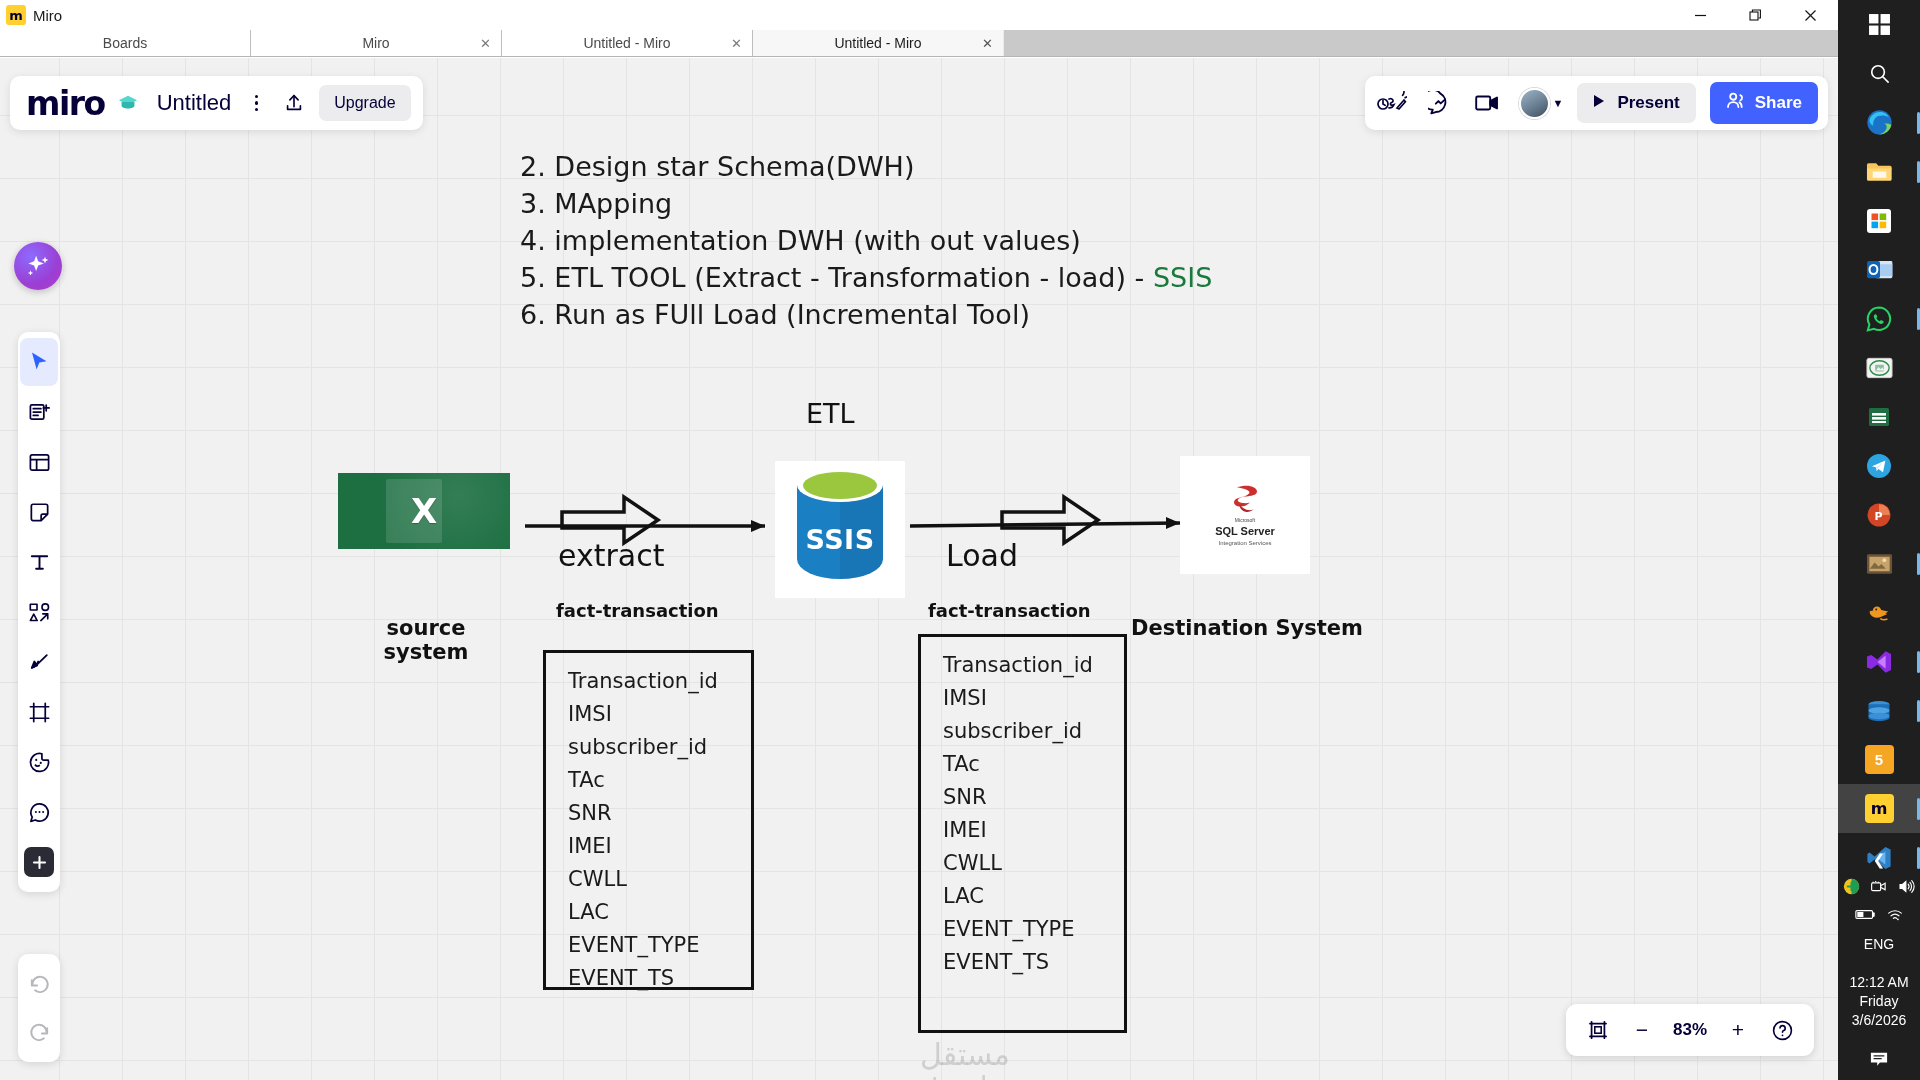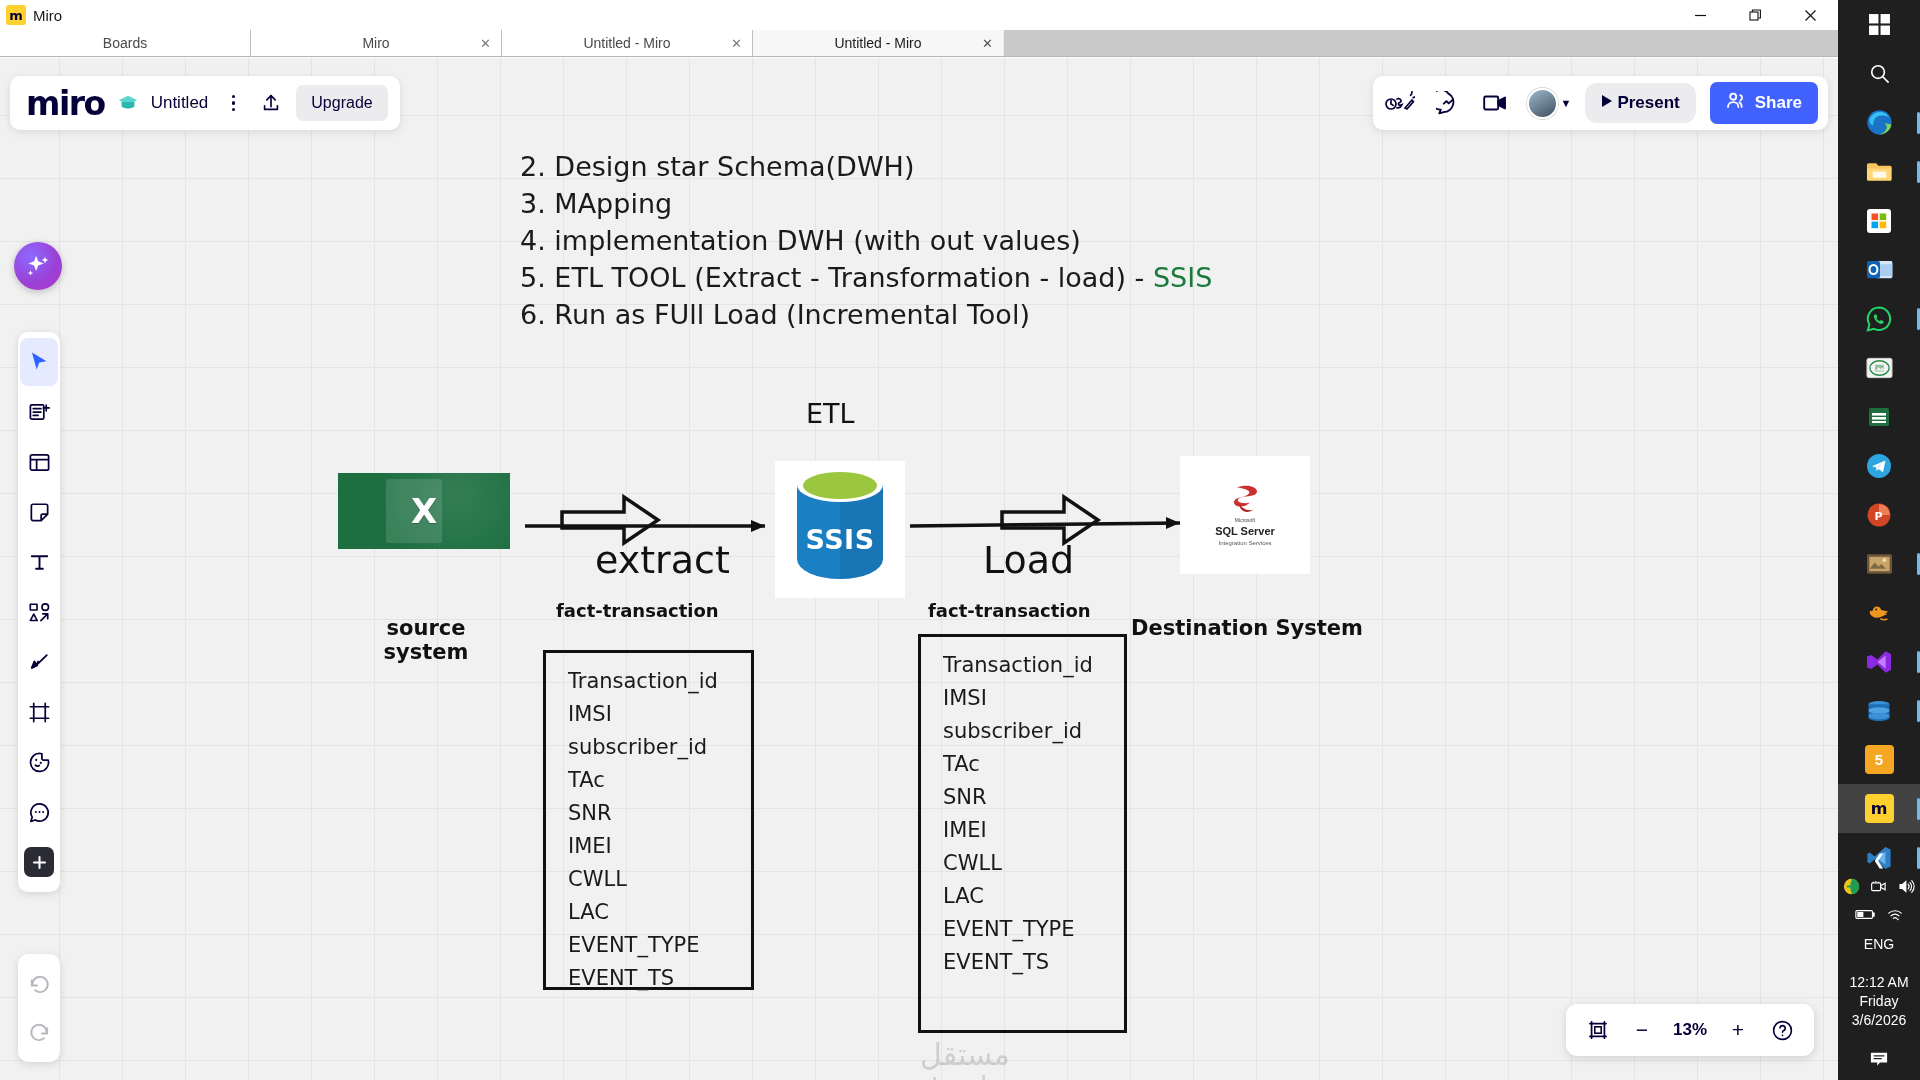--- a/index.html
+++ b/index.html
@@ -69,41 +69,41 @@
     position: absolute; background: #ffffff; border-radius: 10px;
     box-shadow: 0 2px 8px rgba(0,0,0,.10);
     display: flex; align-items: center;
   }
   .miro-bar-left { left: 10px; top: 18px; height: 54px; padding: 0 12px 0 16px; gap: 12px; }
   .miro-logo {
     font-family: "DejaVu Sans", sans-serif;
     font-size: 33px; font-weight: 800; color: #050038; letter-spacing: -1.5px; line-height: 1;
   }
   .board-badge { width: 22px; height: 22px; display:flex; align-items:center; justify-content:center; }
-  .board-title { font-size: 17px; color: #050038; }
+  .board-title { font-size: 22px; color: #050038; margin-left: 6px; }
   .kebab { width: 26px; display: flex; flex-direction: column; align-items: center; gap: 3px; }
   .kebab i { width: 3.5px; height: 3.5px; background: #050038; border-radius: 50%; display:block; }
   .upload-ic { width: 26px; height: 26px; display:flex; align-items:center; justify-content:center; }
   .upgrade-btn {
     background: #ececef; border-radius: 7px; padding: 9px 15px;
     font-size: 16px; color: #050038; font-weight: 400; cursor: pointer;
   }
 
   .miro-bar-right { right: 10px; top: 18px; height: 54px; padding: 0 10px; gap: 14px; }
   .icon-btn { width: 34px; height: 34px; display:flex; align-items:center; justify-content:center; cursor:pointer; }
   .avatar-wrap { display:flex; align-items:center; gap:2px; }
   .avatar {
     width: 31px; height: 31px; border-radius: 50%;
     background: linear-gradient(150deg,#9fb6c8,#6a7f92 55%,#3d4f5e);
     border: 2px solid #fff; box-shadow: 0 0 0 1px #d9d9d9;
   }
   .chev { font-size: 11px; color: #050038; }
   .present-btn {
-    display:flex; align-items:center; gap:4px;
-    background: #ececef; border-radius: 12px; padding: 10px 16px;
+    display:flex; align-items:center; gap:12px;
+    background: #ececef; border-radius: 7px; padding: 10px 16px;
     font-size: 17px; color: #050038; font-weight:600; cursor:pointer;
   }
   .share-btn {
     display:flex; align-items:center; gap:8px;
     background: #4262ff; border-radius: 7px; padding: 10px 16px;
     font-size: 17px; color: #ffffff; font-weight: 700; cursor: pointer;
   }
 
   
   .ai-orb {
@@ -199,21 +199,21 @@
   .sql-t1 { font-size: 5px; color:#444; font-family:"Liberation Sans", sans-serif; line-height:1; }
   .sql-t2 { font-size: 11px; color:#222; font-family:"Liberation Sans", sans-serif; font-weight:600; line-height:1.1;}
   .sql-t3 { font-size: 6px; color:#555; font-family:"Liberation Sans", sans-serif; line-height:1; }
   .lbl-dest {
     position:absolute; left: 1118px; top: 558px; width: 258px; text-align:center;
     font-family: "DejaVu Sans", sans-serif; font-size: 21px; font-weight: 700; color:#111;
   }
 
   .arrow-svg { position:absolute; }
   .flow-word {
-    position:absolute; font-family:"DejaVu Sans", sans-serif; font-size: 38px; color:#111;margin-left:37px;
+    position:absolute; font-family:"DejaVu Sans", sans-serif; font-size: 30px; color:#111;
   }
 
   .tbl-title {
     position:absolute; font-family:"DejaVu Sans", sans-serif; font-weight: 700; font-size: 18px; color:#111;
   }
   .tbl-box {
     position:absolute; border: 3px solid #111; background: transparent;
     padding: 12px 0 10px 22px;
   }
   .tbl-box .f {
@@ -556,21 +556,21 @@
       </div>
 
       <div class="zoombar">
         <div class="zb">
           <svg viewBox="0 0 24 24" width="22" height="22" fill="none" stroke="#050038" stroke-width="1.9" stroke-linecap="round">
             <path d="M5 3v18M19 3v18M3.2 5h17.6M3.2 19h17.6"></path>
               <rect x="8.5" y="8.5" width="7" height="7" stroke-width="1.7"></rect>
           </svg>
         </div>
         <div class="zb">−</div>
-        <div class="zoom-val">13%</div>
+        <div class="zoom-val">83%</div>
         <div class="zb">+</div>
         <div class="zb">
           <svg viewBox="0 0 24 24" width="23" height="23" fill="none" stroke="#050038" stroke-width="1.7" stroke-linecap="round">
             <circle cx="12" cy="12" r="9.3"></circle>
             <path d="M9.4 9.4a2.7 2.7 0 1 1 3.4 2.8c-.6.2-.8.8-.8 1.5"></path>
             <circle cx="12" cy="17" r=".95" fill="#050038" stroke="none"></circle>
           </svg>
         </div>
       </div>
 

